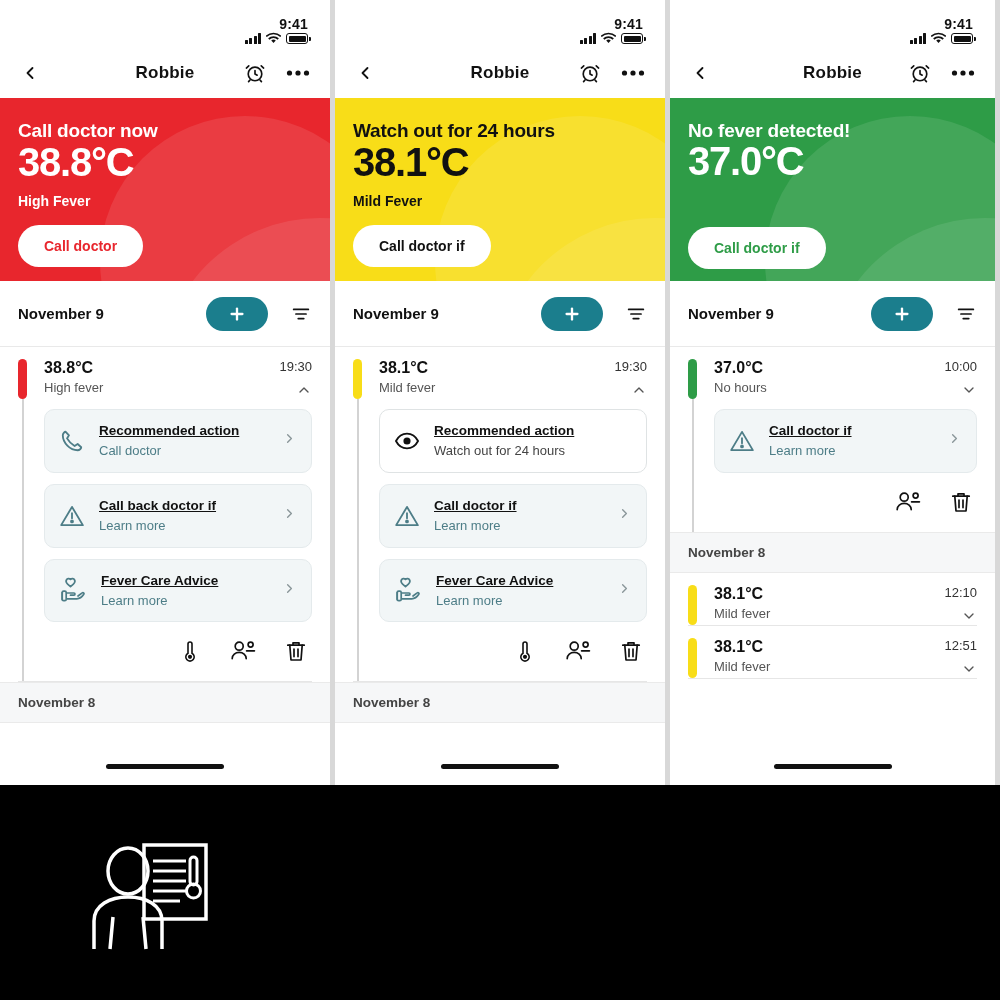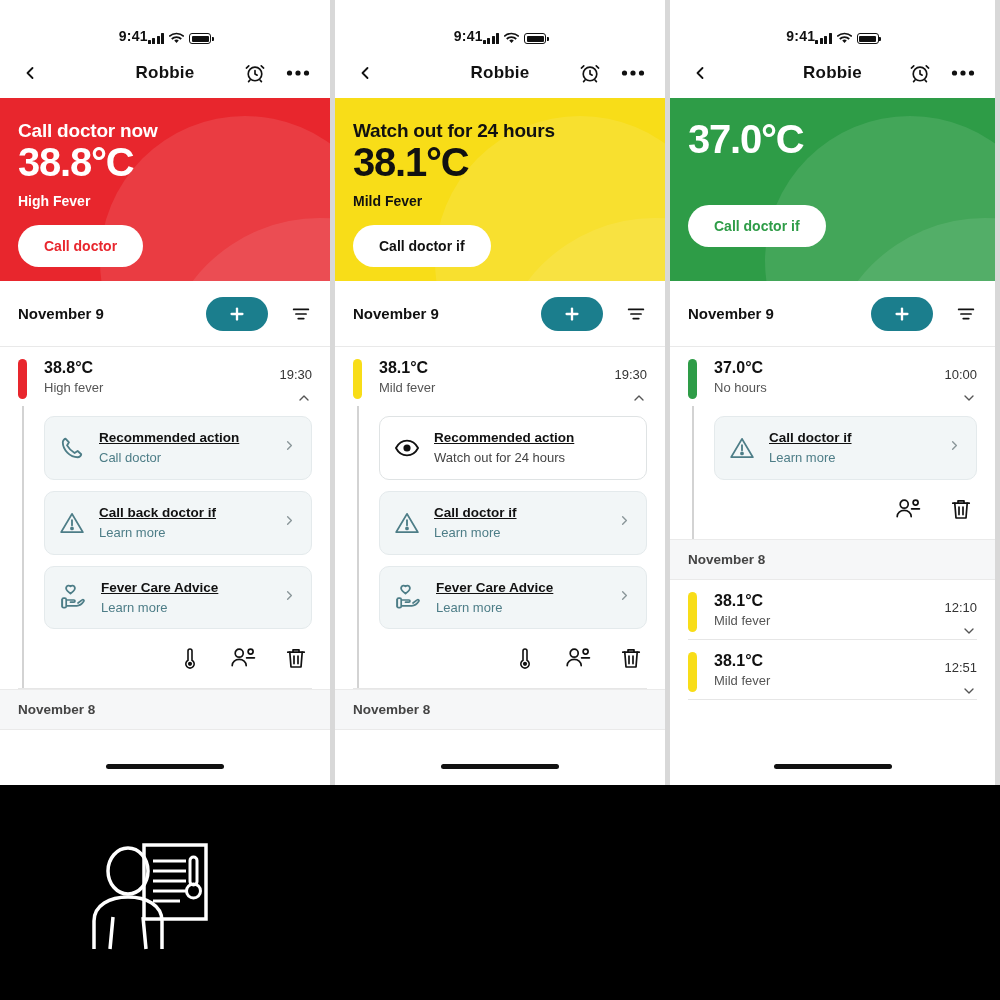--- a/index.html
+++ b/index.html
@@ -10,22 +10,22 @@
     overflow: hidden;
   }
   #root { position: relative; width: 1000px; height: 1000px; background:#d8d8d8; }
 
   
   .strip { position:absolute; left:0; top:0; width:1000px; height:785px; display:flex; gap:5px; background:#d8d8d8; }
   .phone { position:relative; width:330px; height:785px; background:#ffffff; overflow:hidden; flex:0 0 330px; }
   .phone.third { flex:0 0 325px; width:325px; }
 
   
-  .statusbar { height:48px; display:flex; align-items:flex-end; justify-content:center;
-               padding:0 22px 4px 22px; background:#fff; }
+  .statusbar { height:48px; display:flex; align-items:flex-end; justify-content:flex-end;
+               padding:0 22px 4px 22px; background:#fff;flex-direction:column; }
   .sb-time { font-size:14px; font-weight:600; color:#111; letter-spacing:.2px; }
   .sb-icons { display:flex; align-items:flex-end; gap:5px; }
   .sig { display:flex; align-items:flex-end; gap:1.5px; height:11px; }
   .sig i { display:block; width:3px; background:#111; border-radius:.5px; }
   .sig i:nth-child(1){height:4px} .sig i:nth-child(2){height:6px}
   .sig i:nth-child(3){height:8.5px} .sig i:nth-child(4){height:11px}
   .batt { width:22px; height:11px; border:1.5px solid #111; border-radius:3px; position:relative; padding:1.5px; }
   .batt:after { content:''; position:absolute; right:-3.5px; top:3px; width:2px; height:4px; background:#111; border-radius:0 1px 1px 0;}
   .batt i { display:block; height:100%; width:100%; background:#111; border-radius:1px; }
 
@@ -64,21 +64,21 @@
 
   
   .reading { display:flex; padding:12px 18px 0 18px; position:relative; }
   .bar { width:9px; border-radius:5px; flex:0 0 9px; }
   .bar.red{background:#E8262D} .bar.yellow{background:#F8DD18} .bar.green{background:#2E9C47}
   .bar.tall { height:40px; }
   .r-body { flex:1; padding-left:17px; }
   .r-top { display:flex; align-items:flex-start; }
   .r-temp { font-size:16px; font-weight:700; color:#111; }
   .r-state { font-size:13px; color:#555; margin-top:3px; }
-  .r-right { margin-left:auto; text-align:right;margin-top:8px; }
+  .r-right { margin-left:auto; text-align:right; }
   .r-time { font-size:13px; color:#333; }
   .r-chev { margin-top:8px; display:flex; justify-content:flex-end; }
 
   
   .expand { display:flex; padding:0 18px; }
   .rail { width:9px; flex:0 0 9px; display:flex; justify-content:center; }
   .rail i { display:block; width:2px; background:#d3d3d3; height:100%; }
   .exp-body { flex:1; padding-left:17px; padding-top:10px; padding-bottom:4px; }
 
   .card { display:flex; align-items:center; gap:14px; background:#F2F6F7; border:1px solid #e4eaec;
@@ -520,20 +520,21 @@
                 <circle cx="3.5" cy="4" r="2.6"></circle>
                 <circle cx="12" cy="4" r="2.6"></circle>
                 <circle cx="20.5" cy="4" r="2.6"></circle>
               </svg>
             </span>
     </div>
   </div>
   <div class="hero green">
     <div class="blob"></div>
     <div class="blob2"></div>
+    <div class="hero-title">No fever detected!</div>
     <div class="hero-temp">37.0°C</div>
     
     <button class="hero-btn">Call doctor if</button>
   </div>
   <div class="daybar">
     <span class="date">November 9</span>
     <button class="addbtn">
             <svg width="20" height="20" viewBox="0 0 24 24" fill="none" stroke="#fff" stroke-width="2.8" stroke-linecap="round">
               <line x1="12" y1="5.5" x2="12" y2="18.5"></line>
               <line x1="5.5" y1="12" x2="18.5" y2="12"></line>

